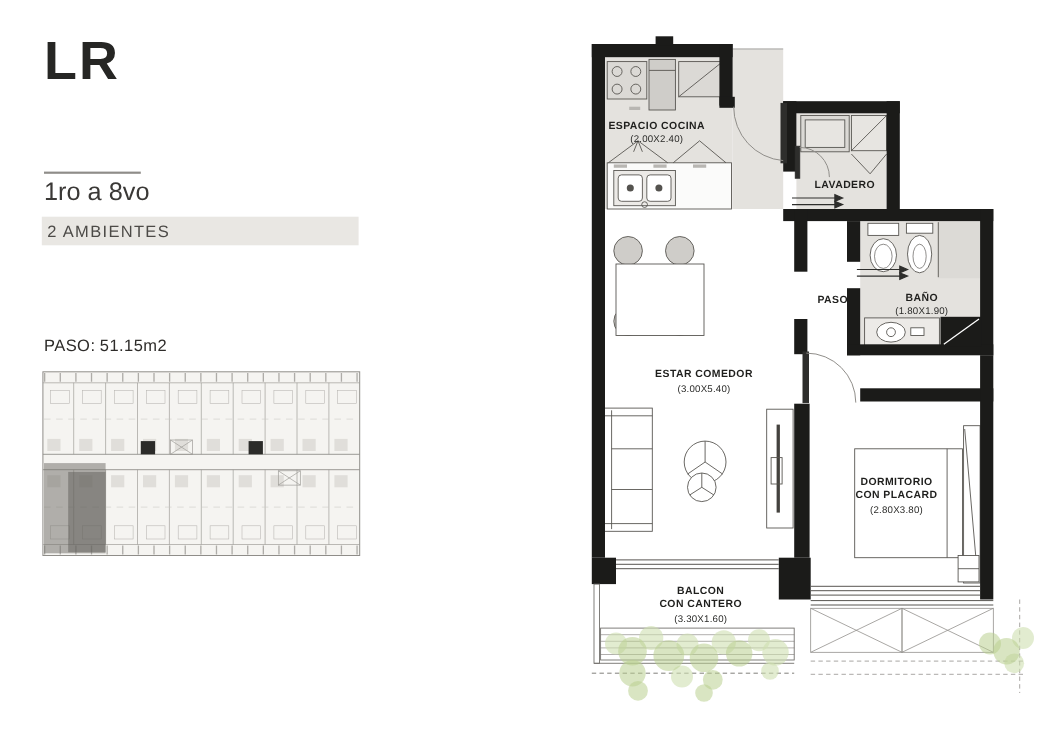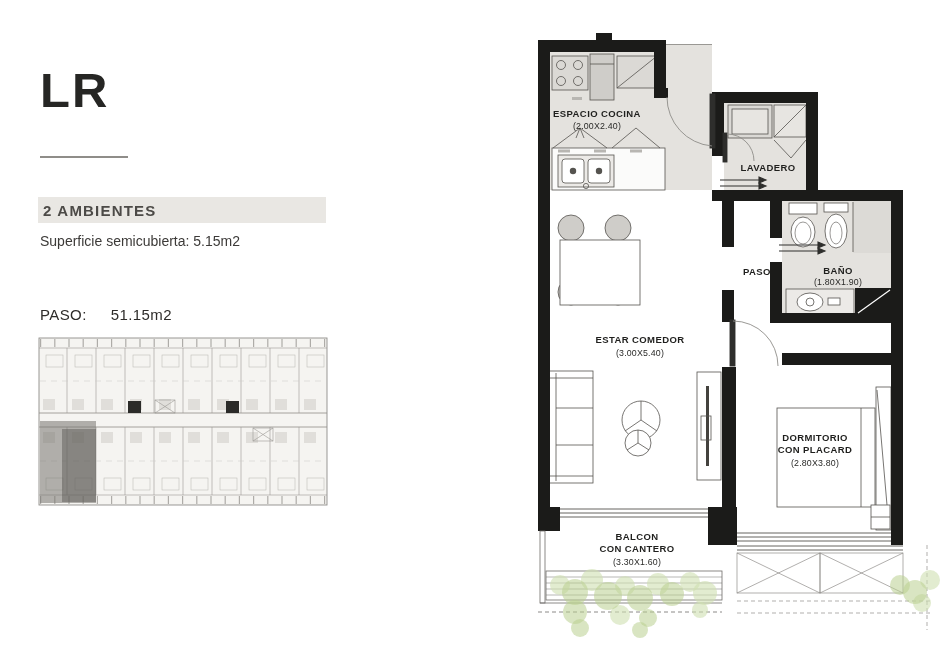--- a/index.html
+++ b/index.html
@@ -1,45 +1,45 @@
 <!DOCTYPE html>
 <html><head>
 <meta charset="utf-8">
 <style>
   html,body{margin:0;padding:0;background:#ffffff;}
   #stage{position:relative;width:947px;height:670px;background:#ffffff;overflow:hidden;
          font-family:"Liberation Sans",sans-serif;color:#2f2d2b;}
   .abs{position:absolute;}
   .unit-code{left:40px;top:30px;font-size:49px;line-height:52px;font-weight:700;
-             letter-spacing:2px;color:#262624;margin-top:34px;}
+             letter-spacing:2px;color:#262624;}
   .divider{left:40px;top:156px;width:88px;height:2px;background:#8f8d89;}
   .floors{left:40px;top:161px;font-size:23px;font-weight:400;color:#3a3836;}
   .banner{left:38px;top:197px;width:288px;height:26px;background:#e9e7e3;}
-  .banner span{display:block;padding:5px 0 0 5px;font-size:15px;letter-spacing:1.2px;color:#4c4a47;font-weight:bold;}
+  .banner span{display:block;padding:5px 0 0 5px;font-size:15px;letter-spacing:1.2px;color:#4c4a47;}
   .details{left:40px;top:232px;font-size:14px;line-height:19.5px;color:#3c3a38;}
   .total{left:40px;top:306px;font-size:15px;color:#2e2c2a;letter-spacing:0.4px;}
-  .total b{font-weight:400;margin-left:24px;}
+  .total b{font-weight:400;margin-left:4px;}
   svg text{font-family:"Liberation Sans",sans-serif;}
   .room-name{font-size:9.5px;font-weight:700;letter-spacing:0.4px;fill:#1f1f1d;}
   .room-dims{font-size:8.8px;font-weight:400;letter-spacing:0.2px;fill:#2a2a28;}
 </style>
 </head>
 <body>
 
 <div id="stage">
 
   <div class="abs unit-code">
     <div>LR</div>
   </div>
   <div class="abs divider"></div>
+  <div class="abs floors">1ro a 8vo</div>
   <div class="abs banner">
     <span>2 AMBIENTES</span>
   </div>
   <div class="abs details">
-    <div>Superficie semicubierta: 5.15m2</div>
   </div>
   <div class="abs total">
     <span>PASO:</span><b>51.15m2</b>
   </div>
 
   <svg class="abs" style="left:0;top:0;" width="947" height="670" viewBox="0 0 947 670">
 
     <g>
       <rect x="39" y="338" width="288" height="167" fill="#f5f4f1" stroke="#8f8d89" stroke-width="0.9"></rect>
 

